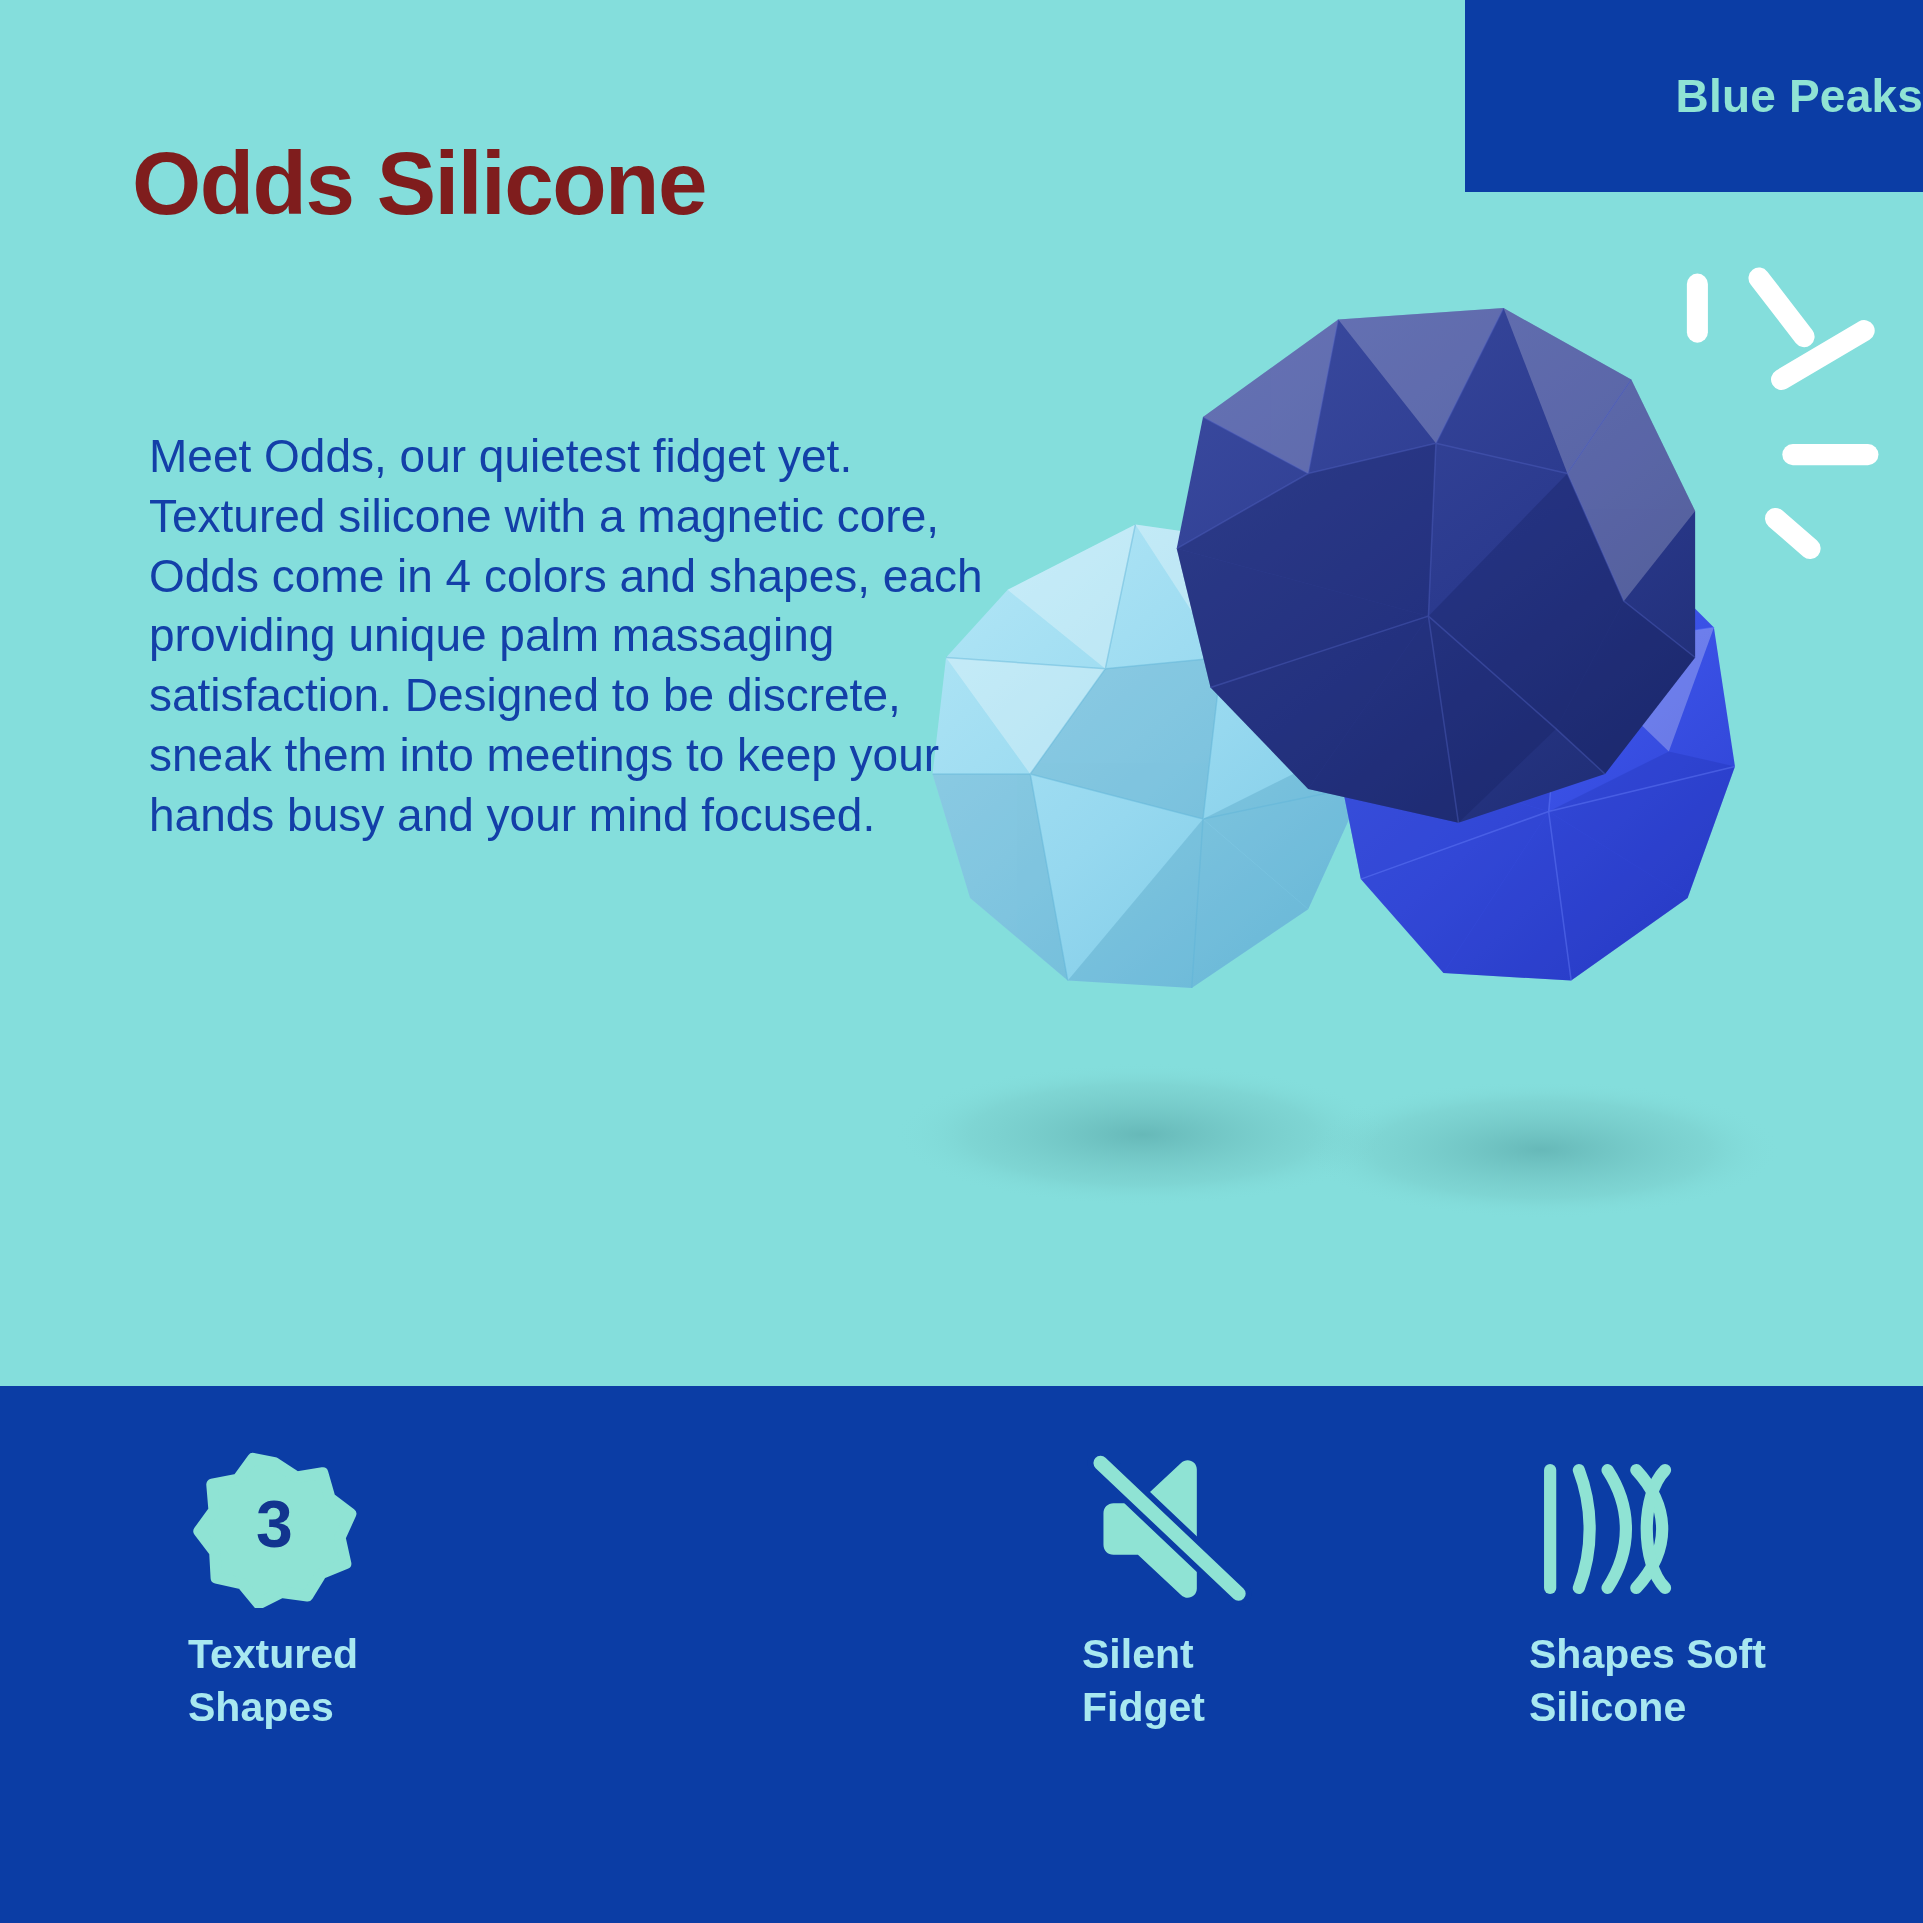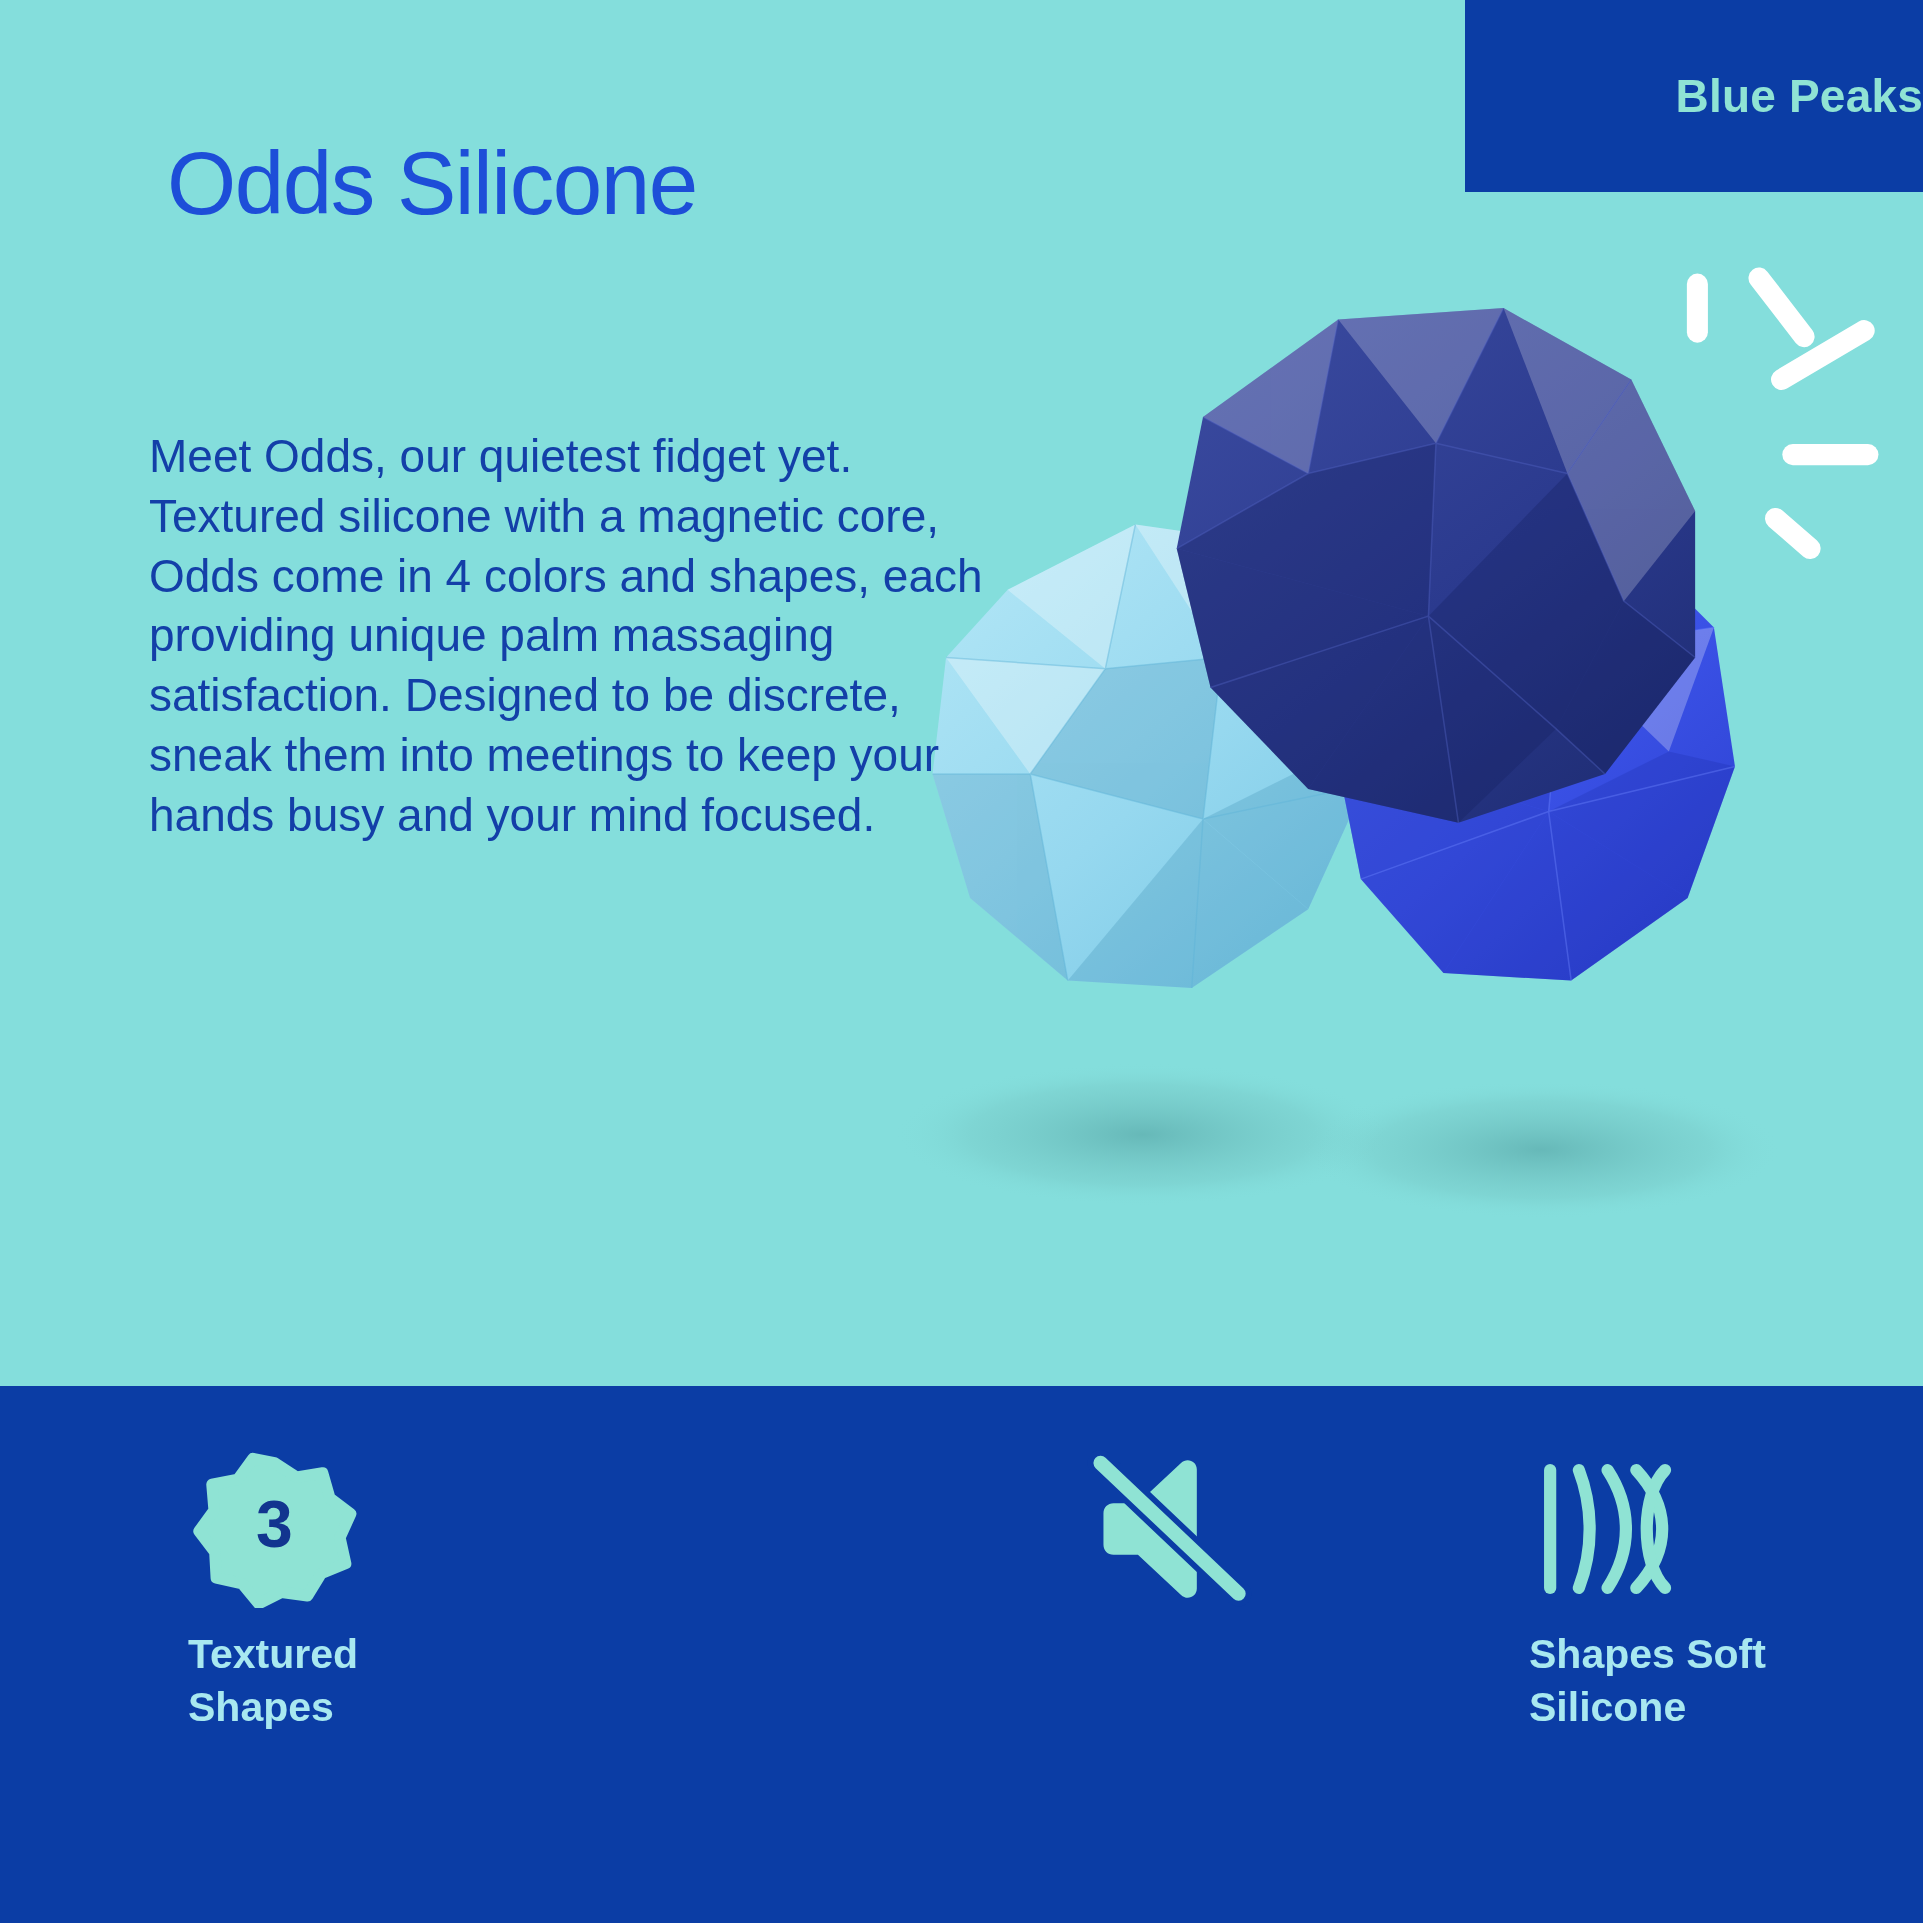--- a/index.html
+++ b/index.html
@@ -22,22 +22,22 @@
     position:absolute; left:1465px; top:0; width:458px; height:192px;
     background:#0B3DA5;
     display:flex; align-items:center; justify-content:flex-end;
   }
   .brand-badge-label {
     color:#8FE3D4; font-size:46px; font-weight:bold; letter-spacing:0.2px;
   }
 
   
   .headline {
-    position:absolute; left:167px; top:134px; width:932px;
-    color:#1d4ed8; font-size:89px; font-weight:normal;
+    position:absolute; left:132px; top:134px; width:932px;
+    color:#7f1d1d; font-size:89px; font-weight:bold;
     line-height:1.12; letter-spacing:-1.5px;
   }
   .headline-line { display:block; }
 
   
   .body-copy {
     position:absolute; left:149px; top:427px; width:849px;
     color:#133FA8; font-size:46px; line-height:1.30; font-weight:400;
   }
 
@@ -206,20 +206,22 @@
 Shapes</div>
     </div>
 
 
     <div class="feature feature-3">
       <svg class="feature-icon" viewBox="0 0 250 220">
         <path fill="#8FE3D4" d="M132 18 C140 10 154 15 154 27 L154 193 C154 205 140 210 132 202 L72 146 L38 146 C30 146 24 140 24 132 L24 88 C24 80 30 74 38 74 L72 74 Z"></path>
         <line x1="20" y1="18" x2="212" y2="200" stroke="#0B3DA5" stroke-width="36" stroke-linecap="round"></line>
         <line x1="20" y1="18" x2="212" y2="200" stroke="#8FE3D4" stroke-width="20" stroke-linecap="round"></line>
       </svg>
+      <div class="feature-label">Silent
+Fidget</div>
     </div>
 
     <div class="feature feature-4">
       <svg class="feature-icon" viewBox="0 0 230 220">
         <g stroke="#8FE3D4" stroke-width="17" stroke-linecap="round" fill="none">
           <line x1="24" y1="28" x2="24" y2="192"></line>
           <path d="M64 28 C84 80 84 140 64 192"></path>
           <path d="M104 28 C138 80 138 140 104 192"></path>
           <path d="M144 28 C192 80 192 140 144 192"></path>
           <path d="M184 28 C150 62 150 158 184 192"></path>

